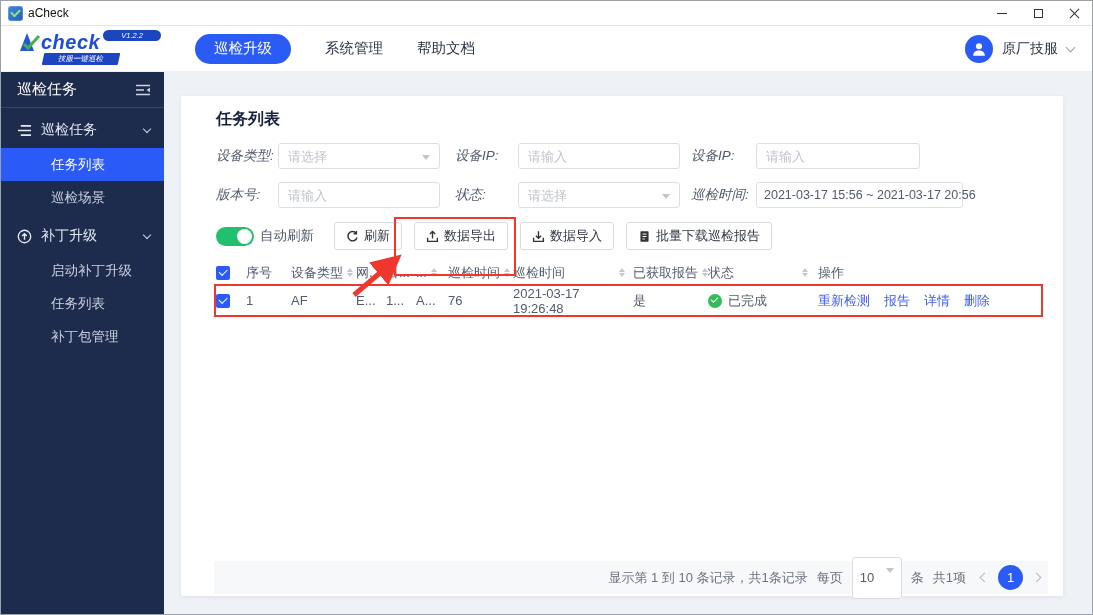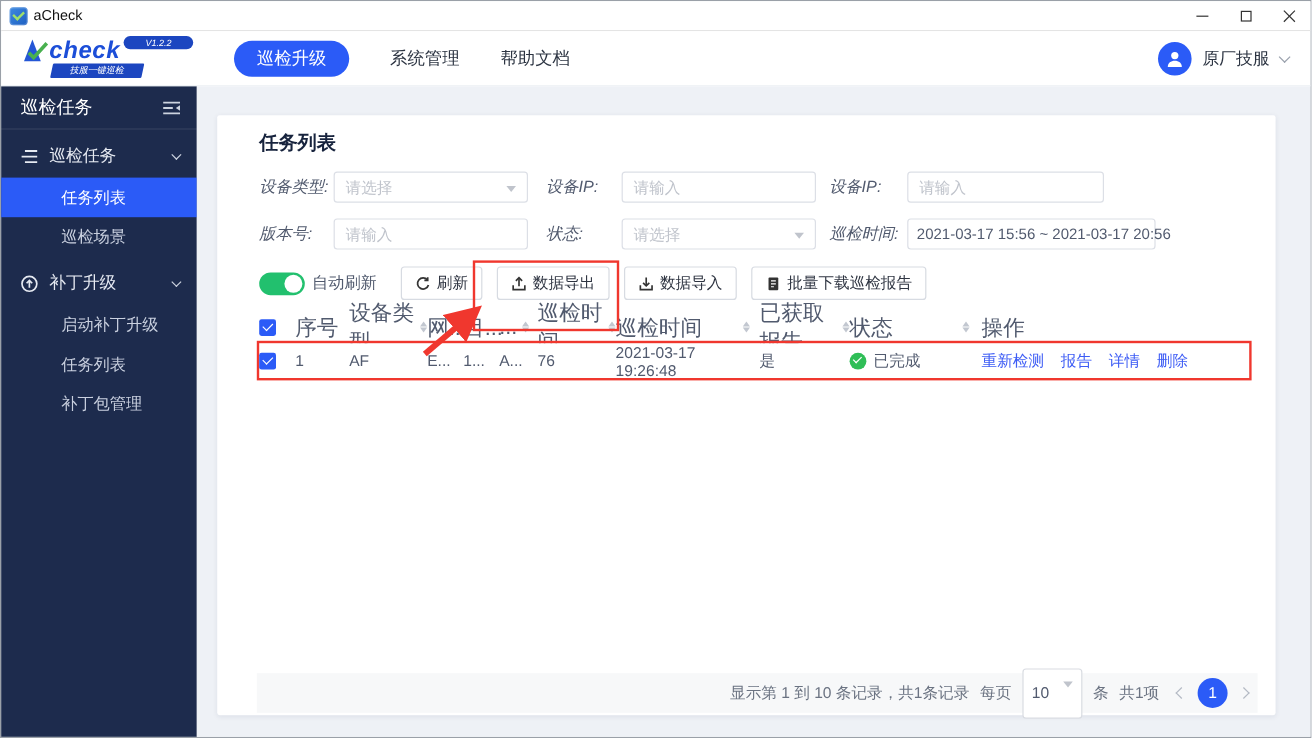--- a/index.html
+++ b/index.html
@@ -69,21 +69,21 @@
   .toggle:after { content:""; position:absolute; right:2px; top:2px; width:15px; height:15px; border-radius:50%; background:#fff; }
   .toggle-label { font-size:13.5px; color:#515a6e; margin-right:8px; }
   .btn { height:28px; border:1px solid #d7dbe2; border-radius:3px; background:#fff; display:inline-flex; align-items:center; gap:5px; padding:0 11px; font-size:13px; color:#2f3542; margin-left:12px; cursor:pointer; white-space:nowrap; }
   .btn svg { flex-shrink:0; }
   .anno-wrap { position:relative; display:inline-flex; }
   .anno-rect { position:absolute; left:-8px; right:-8px; top:-5px; bottom:-26px; border:2px solid #f0372e; pointer-events:none; z-index:6; }
   .anno-arrow { position:absolute; left:-54px; top:29px; pointer-events:none; z-index:6; }
 
   
   .tbl { margin-top:9px; }
-  .tbl-head { display:flex; align-items:center; height:27px; font-size:18px; color:#515a6e; }
+  .tbl-head { display:flex; align-items:center; height:27px; font-size:13px; color:#515a6e; }
   .tbl-row { display:flex; align-items:center; height:29px; font-size:13px; color:#515a6e; outline:2px solid #f0372e; outline-offset:0; position:relative; z-index:2; background:#fff; }
   .cell { flex-shrink:0; display:flex; align-items:center; }
   .c-check{ width:30px; } .c-seq{ width:45px; } .c-type{ width:65px; } .c-net{ width:30px; }
   .c-dir{ width:30px; } .c-dots{ width:32px; } .c-score{ width:65px; } .c-time{ width:120px; }
   .c-rep{ width:75px; } .c-status{ width:110px; } .c-op{ flex:1; }
   .sort { display:inline-flex; flex-direction:column; gap:1px; margin-left:4px; }
   .sort i { width:0; height:0; border-left:3.5px solid transparent; border-right:3.5px solid transparent; }
   .sort .up { border-bottom:4px solid #c2c7d0; } .sort .dn { border-top:4px solid #c2c7d0; }
   .cb { width:14px; height:14px; border-radius:2px; background:#2b5bf7; position:relative; cursor:pointer; }
   .cb:after { content:""; position:absolute; left:3px; top:3.5px; width:7px; height:3.5px; border-left:1.7px solid #fff; border-bottom:1.7px solid #fff; transform:rotate(-45deg); }

